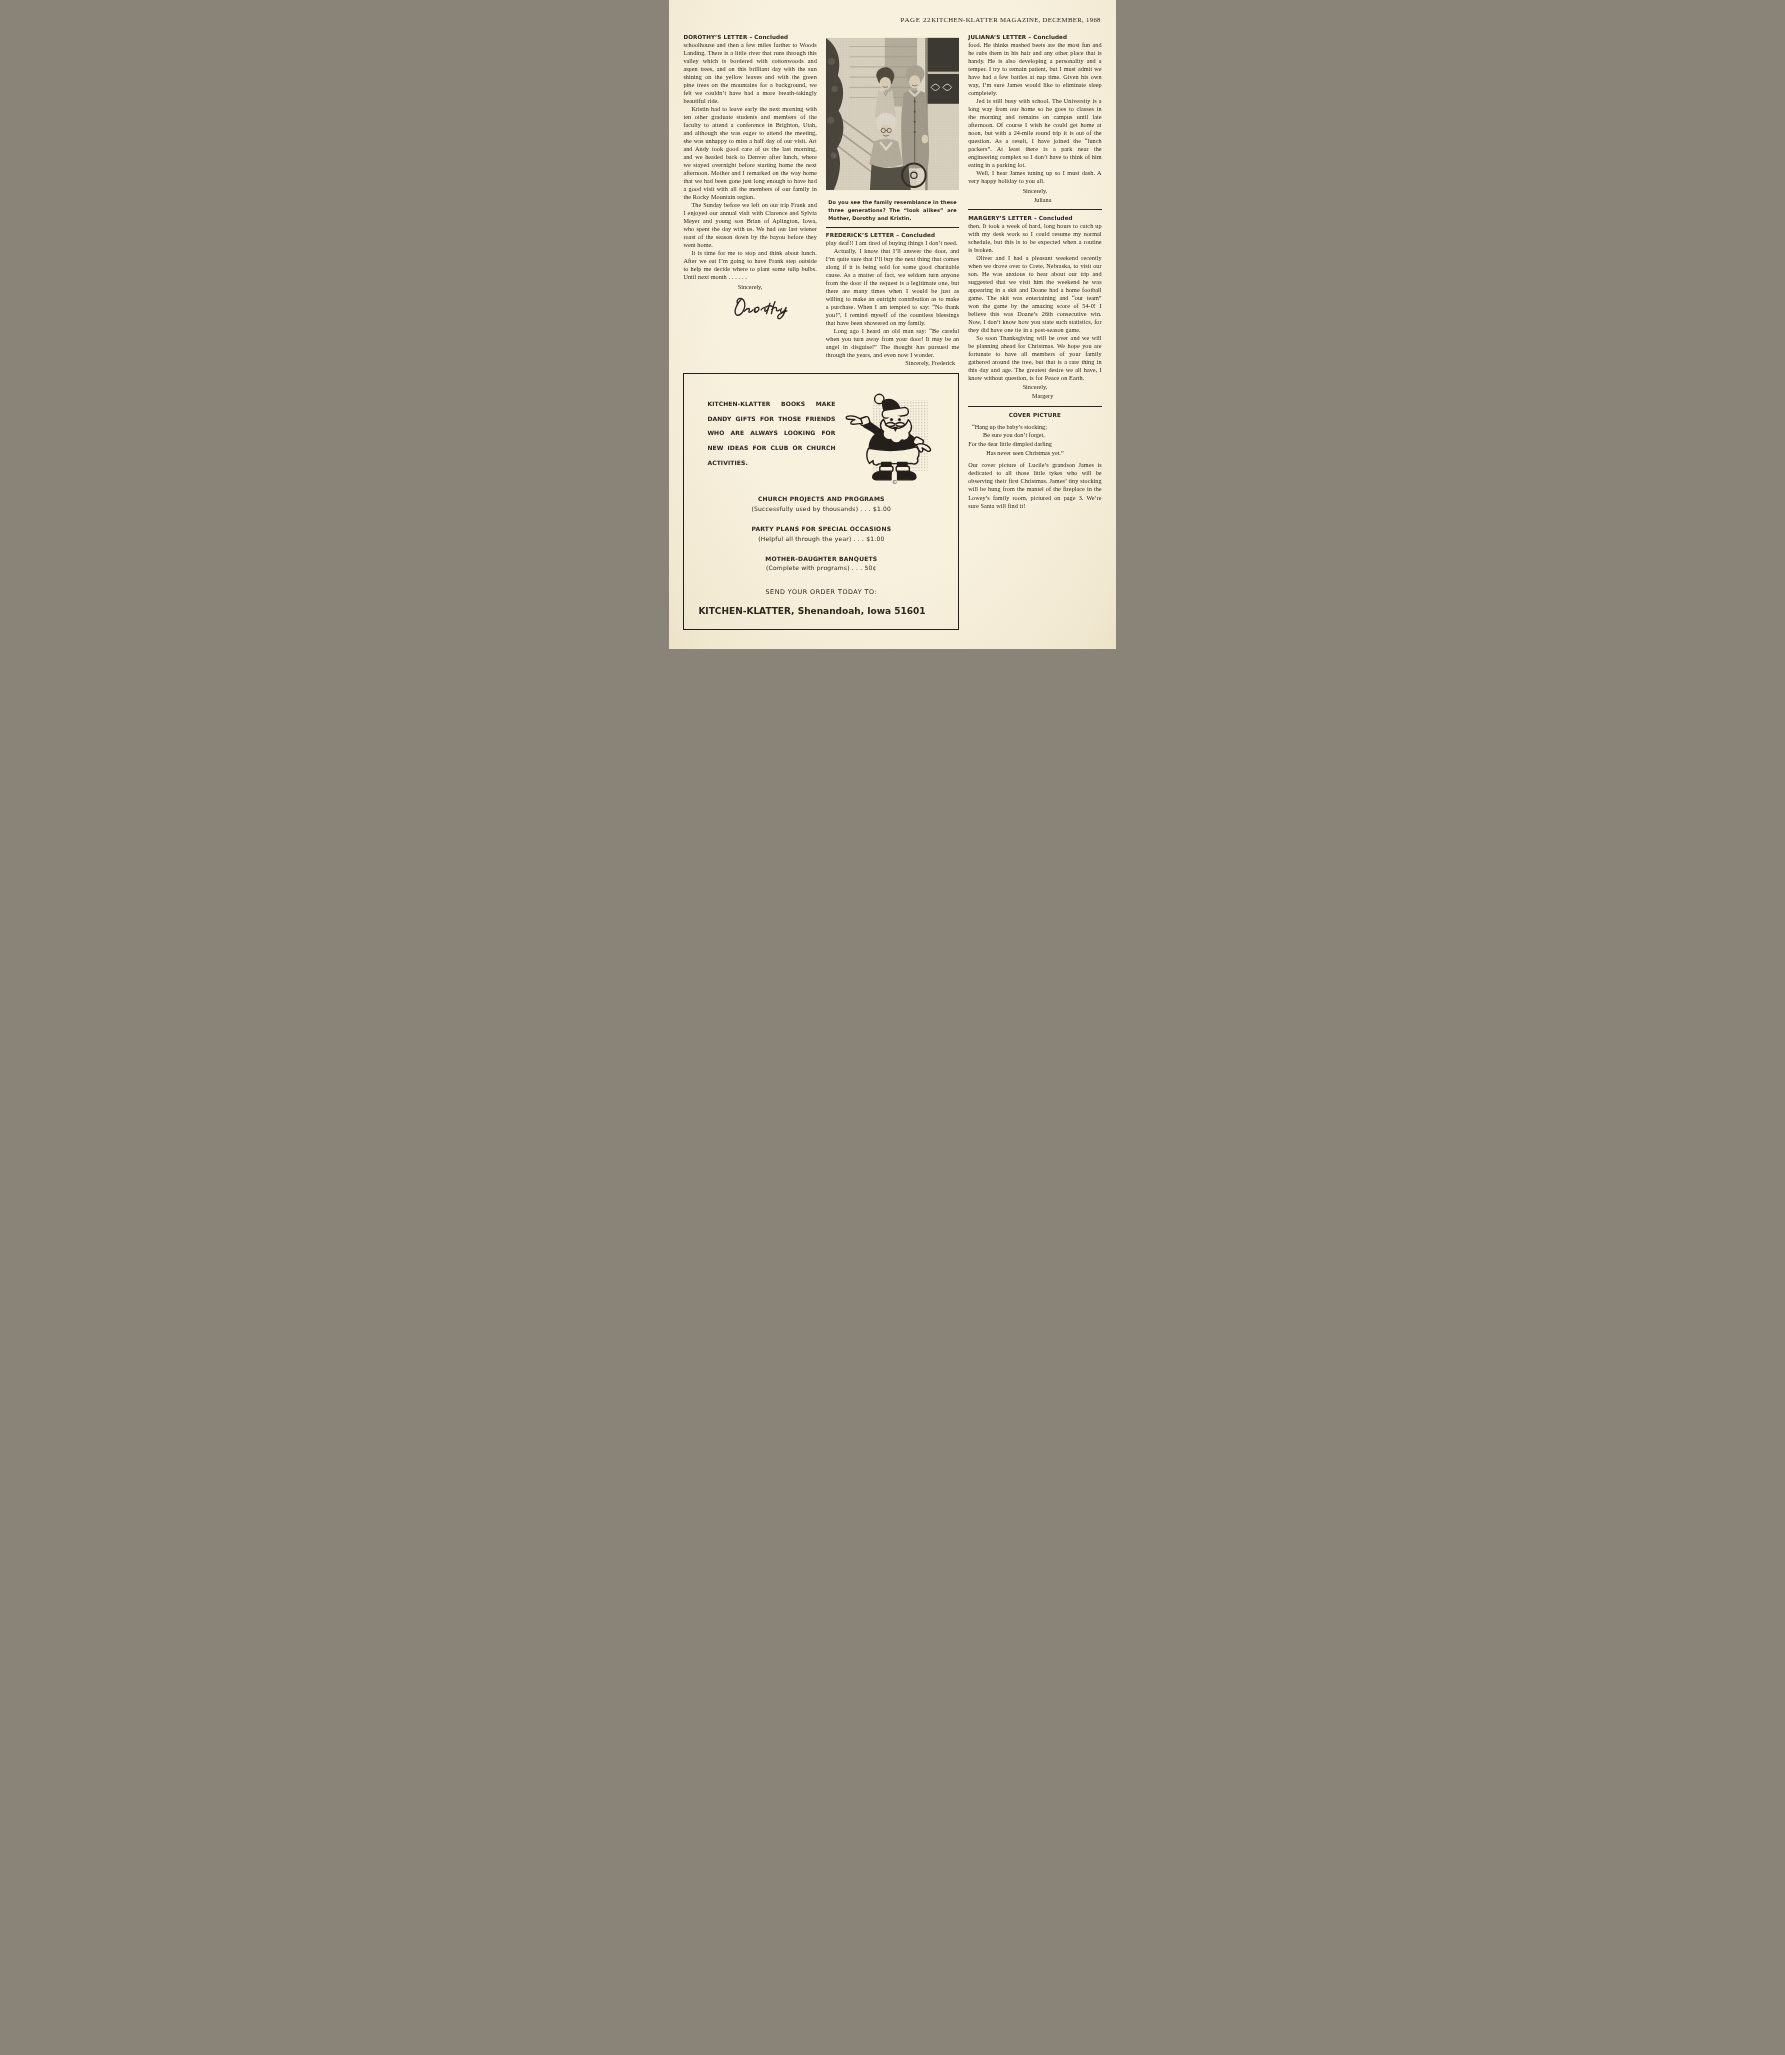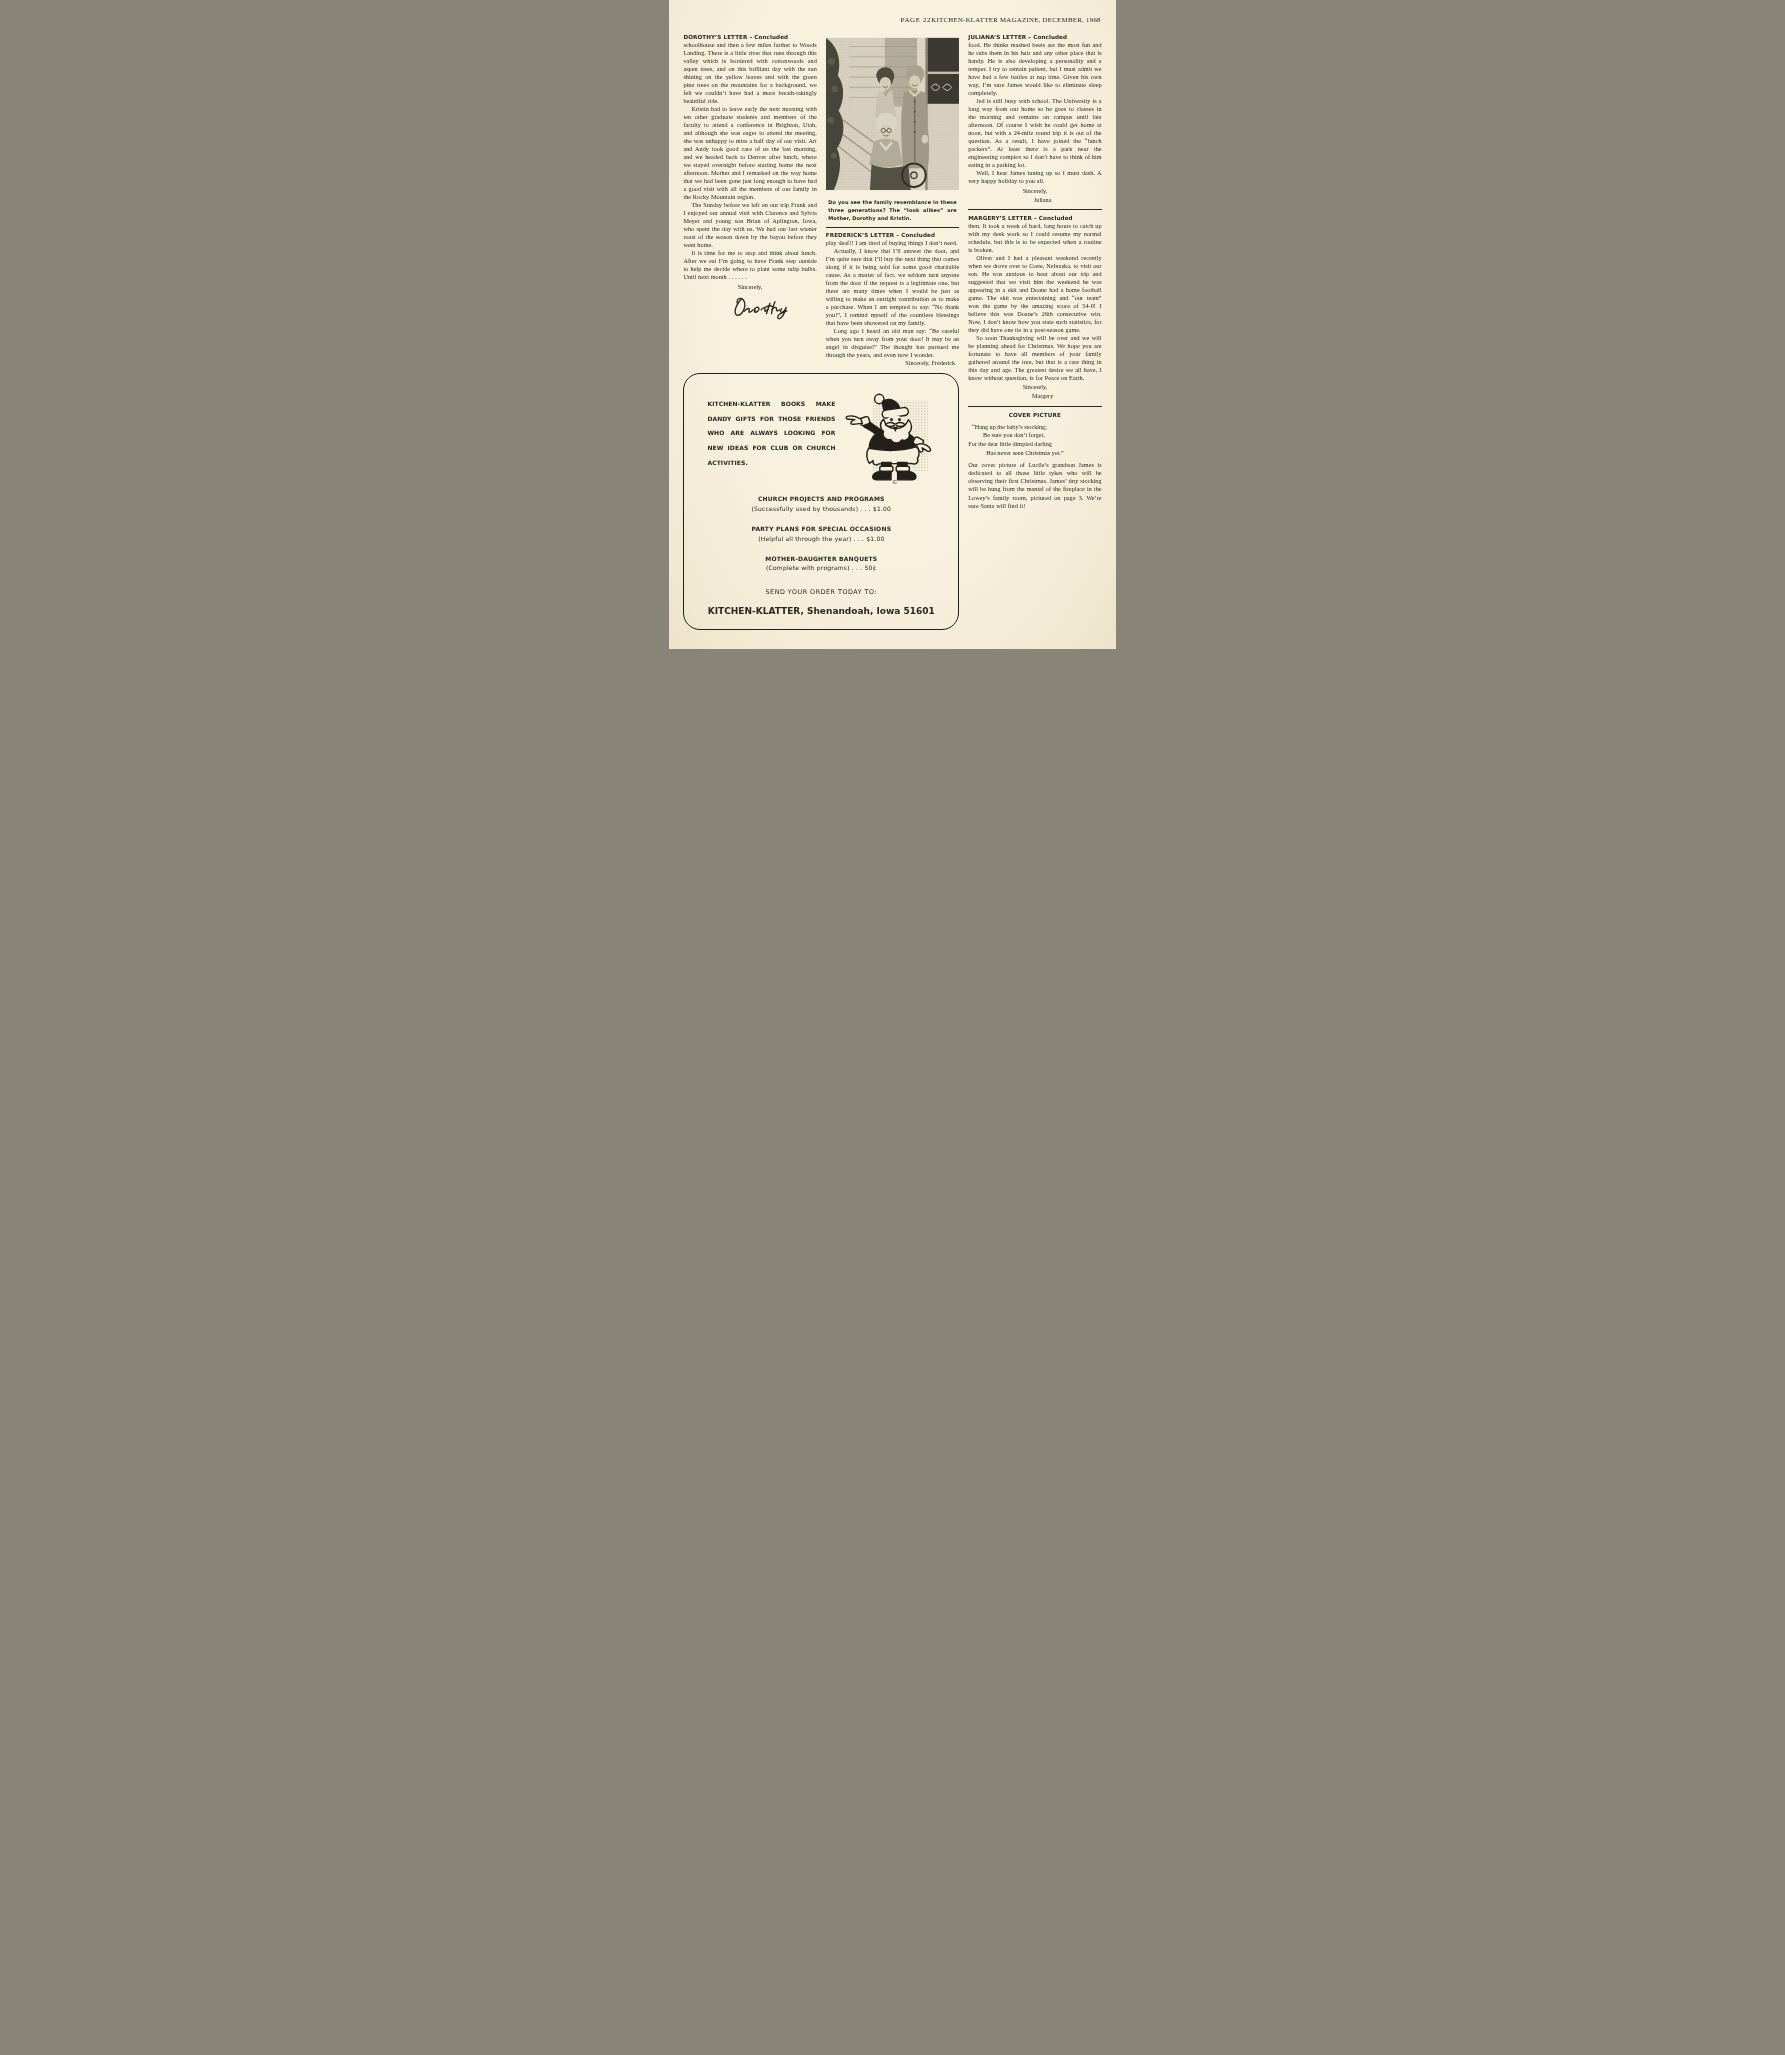--- a/index.html
+++ b/index.html
@@ -20,21 +20,21 @@
   .grid {
     margin-top:10.7px;
     display:grid;
     grid-template-columns:repeat(3,1fr);
     column-gap:9px;
     row-gap:5px;
   }
   .col-1 { grid-column:1; grid-row:1; }
   .col-2 { grid-column:2; grid-row:1; }
   .col-3 { grid-column:3; grid-row:1 / 3; }
-  .ad-box { grid-column:1 / 3; grid-row:2;border-radius:17px; }
+  .ad-box { grid-column:1 / 3; grid-row:2; }
   
   .letter-heading {
     font-family:"DejaVu Sans","Liberation Sans",sans-serif;
     font-weight:700; font-size:5.6px; letter-spacing:0.1px;
     margin:0 0 1.2px 0; white-space:nowrap;
   }
   .letter-body p {
     margin:0; font-size:6.2px; line-height:1.29;
     text-align:justify; text-indent:1.3em;
     letter-spacing:0.04px; word-spacing:0.2px;
@@ -84,21 +84,21 @@
     letter-spacing:0.1px; text-align:justify;
     padding:5.8px 2.5px 0 9px;
   }
   .ad-santa { flex:0 0 103px; padding:0 1.6px; position:relative; }
   .ad-santa svg { width:103px; height:94px; display:block; }
   .ad-items { margin-top:9px; text-align:center; }
   .ad-item { margin-bottom:10px; }
   .ad-item-title { font-weight:700; font-size:6px; letter-spacing:0.2px; line-height:1.6; }
   .ad-item-detail { font-size:6px; letter-spacing:0.2px; line-height:1.7; }
   .ad-send { text-align:center; font-size:6.4px; letter-spacing:0.5px; margin:4.1px 0 10.7px 0; }
-  .ad-address { text-align:center; font-weight:700; font-size:9px; letter-spacing:0px; }
+  .ad-address { font-weight:700; font-size:9px; letter-spacing:0px; }
 </style>
 </head>
 <body>
 
 <div class="page">
 
   <div class="masthead-row">
     <span class="page-label">PAGE 22</span>
     <span class="mag-title">KITCHEN-KLATTER MAGAZINE, DECEMBER, 1968</span>
   </div>

